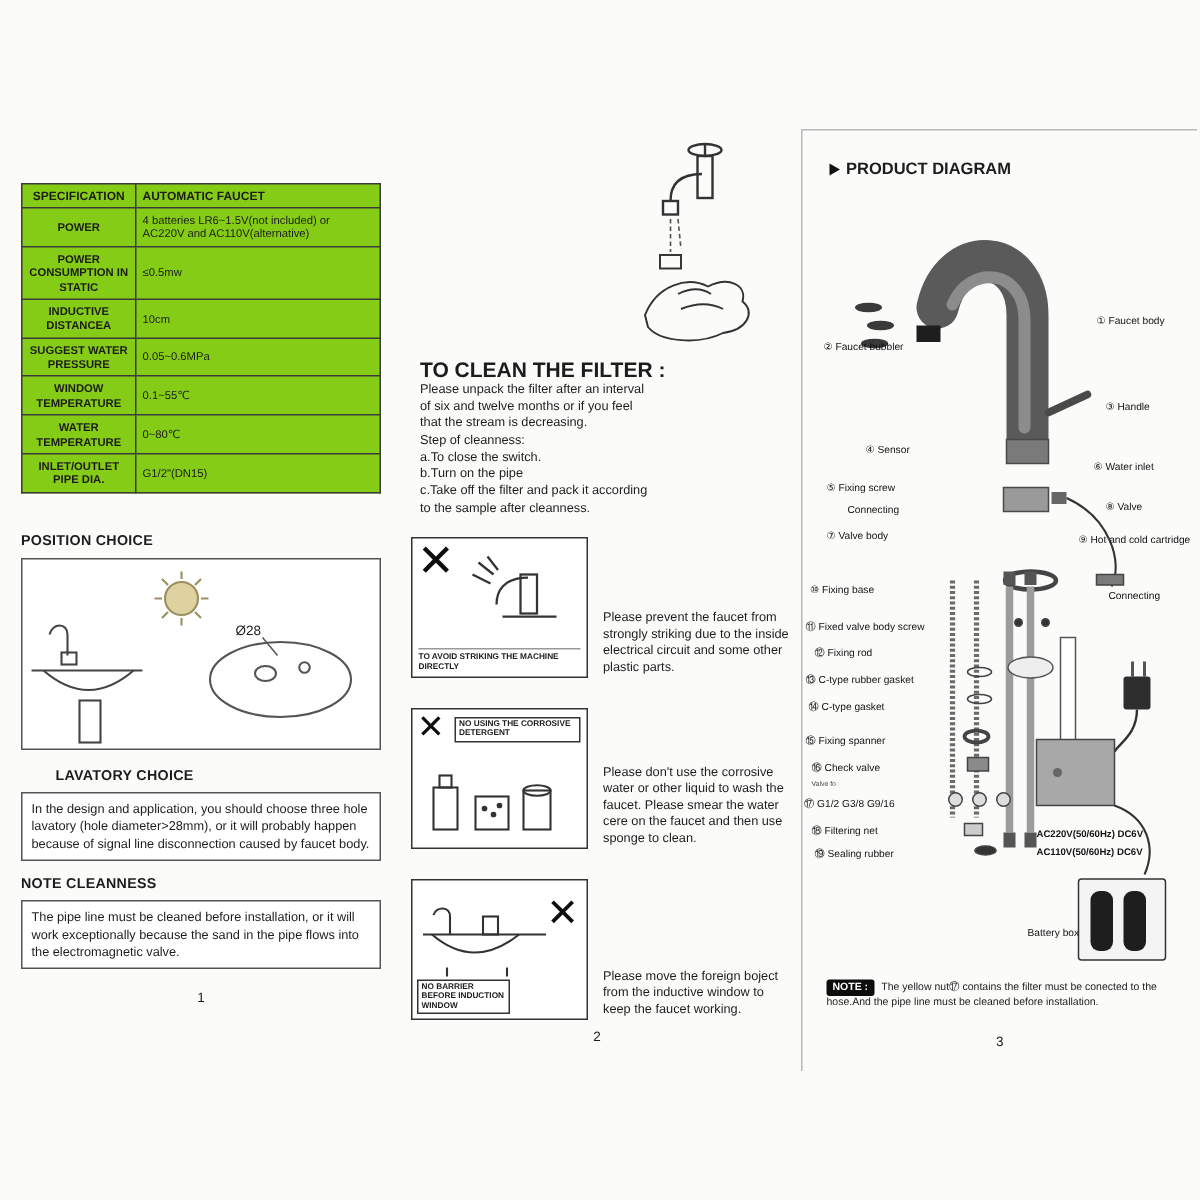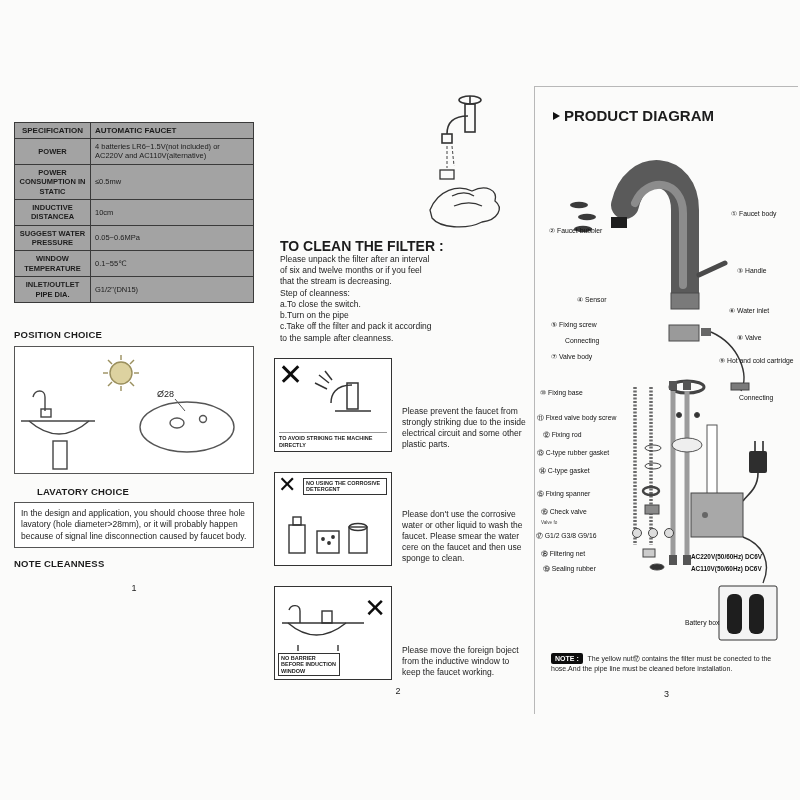--- a/index.html
+++ b/index.html
@@ -3,21 +3,21 @@
 <meta charset="utf-8">
 <style>
   * { margin:0; padding:0; box-sizing:border-box; }
   html,body { background:#e9e9e9; }
   body { font-family:"Liberation Sans","DejaVu Sans",sans-serif; }
   .sheet { width:800px; height:800px; background:#fbfbfa; position:relative; overflow:hidden; color:#1c1c1c; margin:0 auto; }
   .col { position:absolute; }
 
   
   #col1 { left:14px; top:122px; width:240px; }
-  .spec-table { width:100%; border-collapse:collapse; background:#a3a3a3; }
+  .spec-table { width:100%; border-collapse:collapse; background:#84cc16; }
   .spec-table th, .spec-table td { border:1px solid #3a3a3a; padding:3px 4px; font-size:7.5px; vertical-align:middle; }
   .spec-table th { font-size:8px; text-align:left; }
   .spec-table th.h1 { width:76px; text-align:center; }
   .spec-table td.lbl { font-weight:bold; text-align:center; line-height:1.25; }
   .spec-table td.val { line-height:1.25; }
   .sec-title { font-size:9.5px; font-weight:bold; letter-spacing:.2px; }
   .mt26 { margin-top:26px; } .mt12 { margin-top:12px;padding-left:23px; } .mt10 { margin-top:10px; }
   .draw-box { border:1.2px solid #555; margin-top:6px; height:128px; position:relative; background:#fff; }
   .text-box { border:1.2px solid #555; margin-top:5px; padding:5px 6px; font-size:8.5px; line-height:1.35; background:#fff; }
   .page-num { text-align:center; font-size:9px; margin-top:14px; }
@@ -35,21 +35,21 @@
   .x-tl-sm { left:3px; top:1px; font-size:22px; }
   .x-tr { right:5px; top:8px; font-size:26px; }
   .warn-caption { position:absolute; font-size:5.5px; font-weight:bold; line-height:1.15; }
   .cap-bottom { left:4px; right:4px; bottom:3px; border-top:1px solid #999; padding-top:2px; }
   .cap-top { left:28px; top:5px; right:4px; border:1px solid #333; padding:1px 2px; }
   .cap-bl { left:3px; bottom:3px; width:62px; border:1px solid #333; padding:1px 2px; }
   #col2 .page-num { position:absolute; top:598px; width:100%; margin:0; }
 
   
   #col3 { left:534px; top:86px; width:264px; height:628px; border-left:1px solid #b8b8b8; border-top:1px solid #b8b8b8; }
-  .pd-title { position:absolute; left:18px; top:20px; font-size:15px; font-weight:bold; display:flex; align-items:center; gap:4px; }
+  .pd-title { position:absolute; left:18px; top:20px; font-size:11px; font-weight:bold; display:flex; align-items:center; gap:4px; }
   .pd-bullet { width:0; height:0; border-left:7px solid #111; border-top:4px solid transparent; border-bottom:4px solid transparent; display:inline-block; }
   .diagram { position:absolute; left:0; top:38px; width:264px; height:540px; }
   .diagram svg { position:absolute; left:0; top:0; }
   .part { position:absolute; font-size:6.8px; white-space:nowrap; color:#111; }
   .part.wrap { white-space:normal; width:76px; line-height:1.1; }
   .part.tiny { font-size:4.6px; color:#444; }
   .part.pwr { font-size:6.4px; font-weight:bold; }
   .note-row { position:absolute; left:16px; top:566px; width:240px; font-size:7px; line-height:1.35; }
   .note-tag { display:inline-block; background:#0d0d0d; color:#fff; font-weight:bold; padding:1px 4px; border-radius:2px; font-size:7px; margin-right:3px; }
   #col3 .page-num { position:absolute; top:602px; width:100%; margin:0; }
@@ -82,20 +82,24 @@
       </tr>
       <tr>
         <td class="lbl">SUGGEST WATER PRESSURE</td>
         <td class="val">0.05~0.6MPa</td>
       </tr>
       <tr>
         <td class="lbl">WINDOW TEMPERATURE</td>
         <td class="val">0.1~55℃</td>
       </tr>
       <tr>
+        <td class="lbl">WATER TEMPERATURE</td>
+        <td class="val">0~80℃</td>
+      </tr>
+      <tr>
         <td class="lbl">INLET/OUTLET PIPE DIA.</td>
         <td class="val">G1/2"(DN15)</td>
       </tr>
     </tbody>
       </table>
 
     <div class="sec-title mt26">POSITION CHOICE</div>
 
     <div class="draw-box">
       <svg width="236" height="126" viewBox="0 0 236 126">
@@ -127,20 +131,21 @@
           <line x1="160" y1="52" x2="170" y2="64" stroke-width="1"></line>
         </g>
         <text x="142" y="50" font-size="9" fill="#222">Ø28</text>
       </svg>
     </div>
 
     <div class="sec-title mt12">LAVATORY CHOICE</div>
     <div class="text-box">In the design and application, you should choose three hole lavatory (hole diameter&gt;28mm), or it will probably happen because of signal line disconnection caused by faucet body.</div>
 
     <div class="sec-title mt10">NOTE CLEANNESS</div>
+    <div class="text-box">The pipe line must be cleaned before installation,  or it will work exceptionally because  the sand in the pipe flows into the  electromagnetic valve.</div>
 
     <div class="page-num">1</div>
   </div>
 
   <div class="col" id="col2">
 
     <div class="filter-drawing">
       <svg width="114" height="152" viewBox="0 0 114 152">
         <g stroke="#333" fill="none" stroke-width="1.6">
           <ellipse cx="58" cy="12" rx="11" ry="4"></ellipse>

